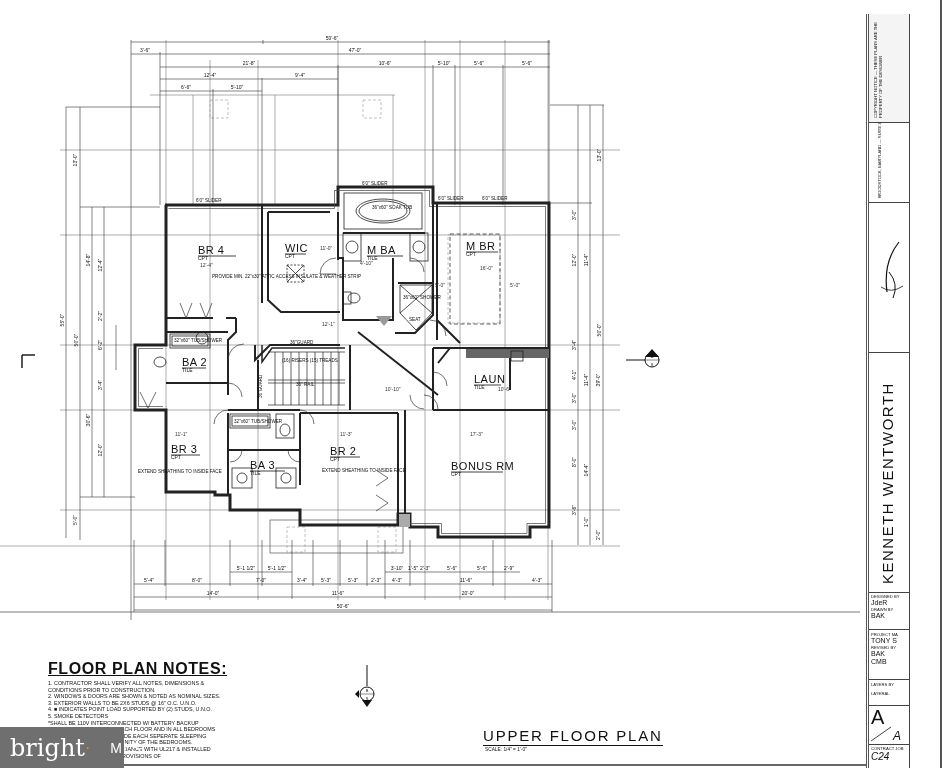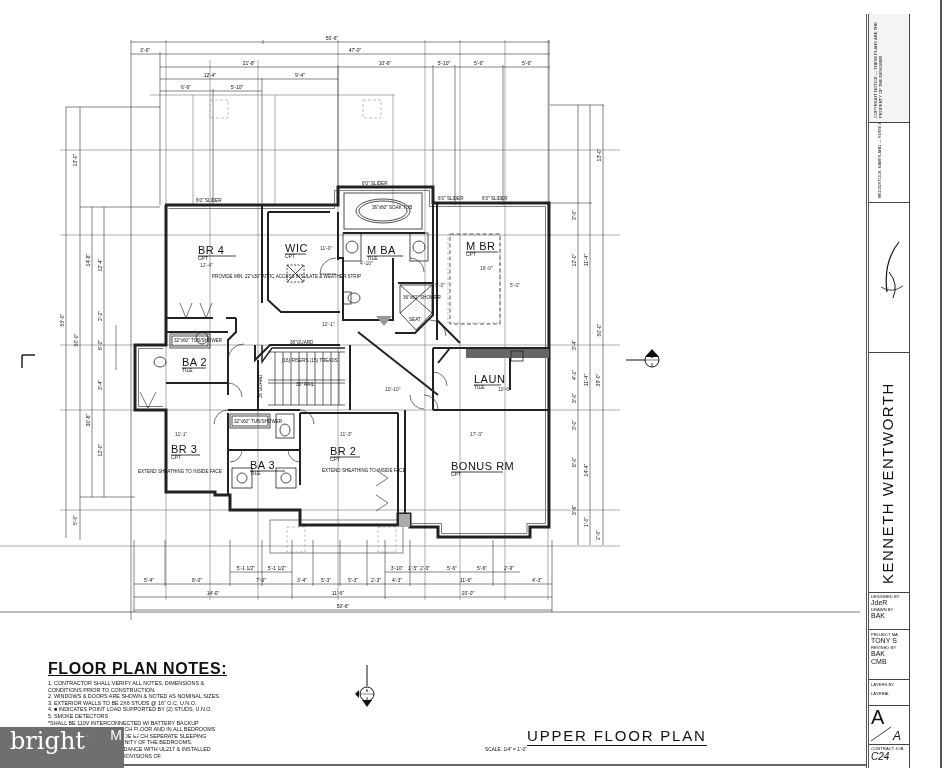--- a/index.html
+++ b/index.html
@@ -8,31 +8,31 @@
   #sheet { position:absolute; left:0; top:0; width:945px; height:604px; }
   svg text { font-family:"Liberation Sans", sans-serif; fill:#111; }
   .dim { font-size:5px; fill:#333; }
   .room { font-size:11px; letter-spacing:0.5px; }
   .sub { font-size:5px; }
   .lbl { font-size:4.6px; }
   #notes { position:absolute; left:48px; top:660px; width:240px; }
   #notes .title { font-size:16px; font-weight:bold; text-decoration:underline; letter-spacing:0.6px; margin-bottom:2px; }
   #notes .item { font-size:5.4px; line-height:6.6px; text-transform:uppercase; white-space:nowrap; }
   #plan-title { position:absolute; left:483px; top:727px; font-size:15px; letter-spacing:1.8px;
-                border-bottom:1px solid #111; padding-bottom:1px;margin-left:44px; }
+                border-bottom:1px solid #111; padding-bottom:1px; }
   #plan-scale { position:absolute; left:485px; top:747px; font-size:4.8px; }
   #titleblock { position:absolute; left:866px; top:14px; width:40px; height:754px;
                 border-left:3px double #555; border-right:1px solid #444; background:#fff; }
   #rightedge { position:absolute; left:940px; top:0; width:2px; height:768px; background:#555; }
   .tb-cell { position:absolute; left:0; width:40px; border-bottom:1px solid #444; overflow:hidden; }
   .tb-vert { position:absolute; transform-origin:left top; transform:rotate(-90deg); white-space:nowrap; }
   .tb-small { font-size:4.2px; line-height:5px; }
   .tb-val { font-size:7px; line-height:8px; }
   #watermark { position:absolute; left:0; top:727px; width:124px; height:41px; background:#6f6f6f;
-               display:flex; align-items:flex-start; padding-left:10px; box-sizing:border-box; }
+               display:flex; align-items:center; padding-left:10px; box-sizing:border-box; }
   #watermark .brand { font-family:"DejaVu Serif", serif; font-size:24px; color:#fff; }
   #watermark .mls { font-family:"Liberation Sans", sans-serif; font-size:14px; color:#fff; margin-left:20px; letter-spacing:1px; }
   #watermark .dot { color:#e88a3c; }
 </style>
 </head>
 <body>
 
 <div id="sheet">
 <svg width="945" height="768" viewBox="0 0 945 768" xmlns="http://www.w3.org/2000/svg">
 

